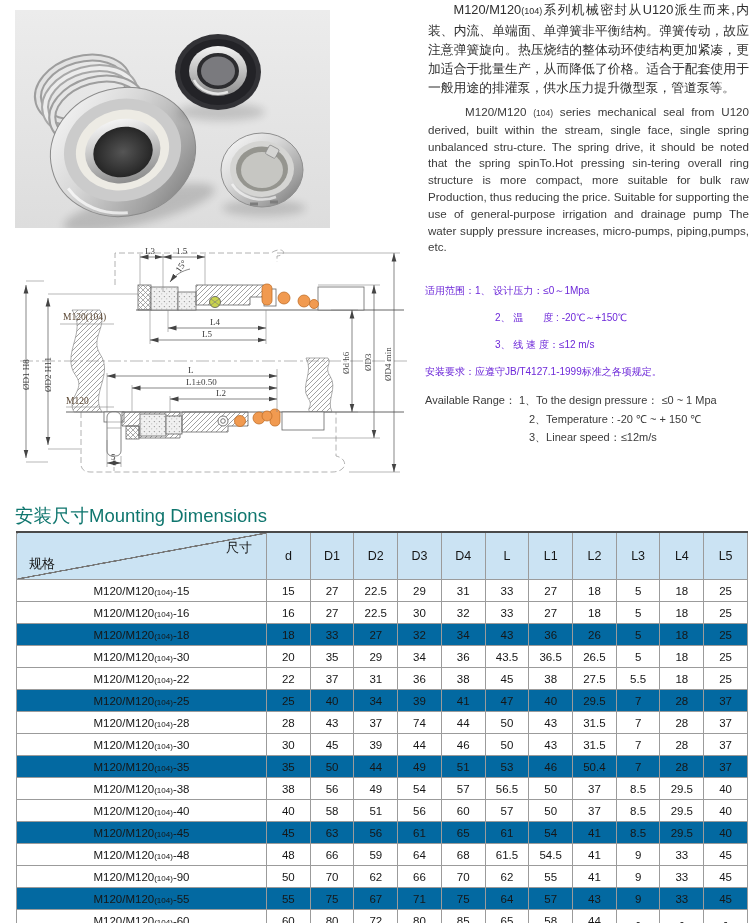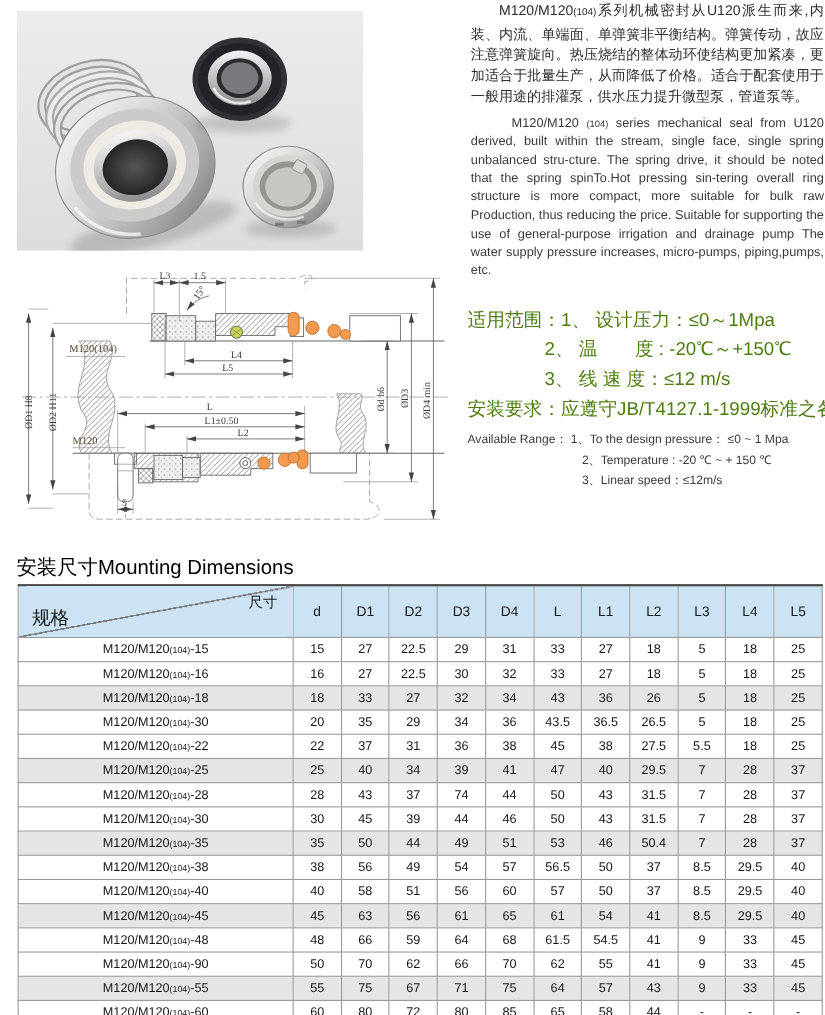--- a/index.html
+++ b/index.html
@@ -18,44 +18,44 @@
               text-indent:3.2em;color:#3a3a3a;}
   .intro p.en small{font-size:8.5px;}
 
   
   .drawing{position:absolute;left:18px;top:240px;width:392px;height:285px;}
   .drawing text{font-family:"Liberation Serif",serif;font-size:9px;fill:#3c3c3c;}
   .drawing text.model{fill:#5a4632;font-size:9.5px;}
 
   
   .specs{position:absolute;left:425px;top:277px;width:324px;}
-  .specs .cnline{font-size:17px;line-height:27px;color:#4d7c0f;white-space:nowrap;}
+  .specs .cnline{font-size:10px;line-height:27px;color:#6d28d9;white-space:nowrap;}
   .specs .cnline.ind{padding-left:70px;}
   .specs .enblock{margin-top:6px;}
   .specs .enline{font-size:11px;line-height:18.5px;color:#3a3a3a;}
   .specs .enline.ind{padding-left:104px;}
 
   
-  .sec-title{position:absolute;left:15px;top:503px;font-size:18.5px;color:#000000;}
+  .sec-title{position:absolute;left:15px;top:503px;font-size:18.5px;color:#0f766e;}
   .dims{position:absolute;left:16px;top:531px;width:732px;border-collapse:collapse;
         table-layout:fixed;font-size:11.5px;color:#161616;}
   .dims col.c0{width:250px;}
   .dims th,.dims td{border:1px solid #9b9b9b;text-align:center;padding:0;height:21px;
                     font-weight:normal;overflow:hidden;white-space:nowrap;}
   .dims thead th{height:46px;background:#cbe3f3;font-size:12.5px;}
   .dims{border-top:2px solid #4a4a4a;border-bottom:2px solid #4a4a4a;}
-  .dims tr.alt td{background:#e5e5e5;}
+  .dims tr.alt td{background:#0369a1;}
   .dims td.model{font-size:11.5px;}
   .dims td.model small{font-size:8px;}
   .dims th.corner{position:relative;background:#cbe3f3;
      background-image:linear-gradient(to bottom right,
         rgba(0,0,0,0) calc(50% - 0.7px), #777 calc(50% - 0.7px),
         #777 calc(50% + 0.7px), rgba(0,0,0,0) calc(50% + 0.7px));}
   .dims th.corner .c-top{position:absolute;right:14px;top:6px;font-size:13px;}
-  .dims th.corner .c-bot{position:absolute;left:12px;bottom:6px;font-size:17px;text-align:right;}
+  .dims th.corner .c-bot{position:absolute;left:12px;bottom:6px;font-size:13px;text-align:right;}
 </style>
 </head>
 <body>
 
 <div id="page">
 
   <svg class="photo" viewBox="0 0 315 218">
     <defs>
       <linearGradient id="mg" x1="0" y1="0" x2="1" y2="1">
         <stop offset="0" stop-color="#fbfbfb"></stop>

